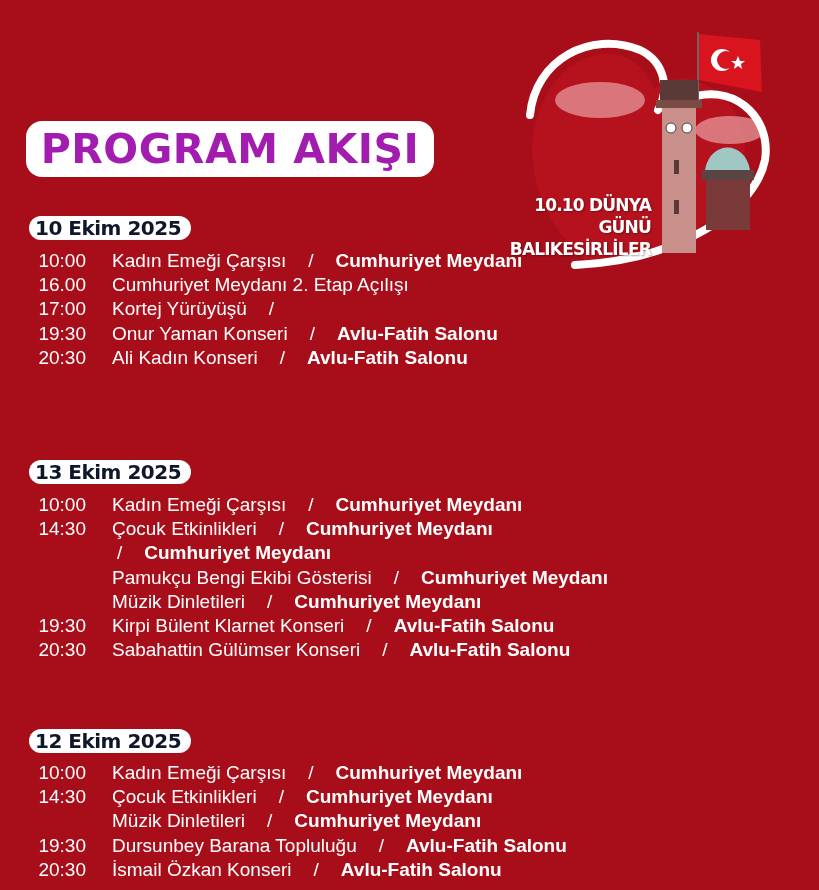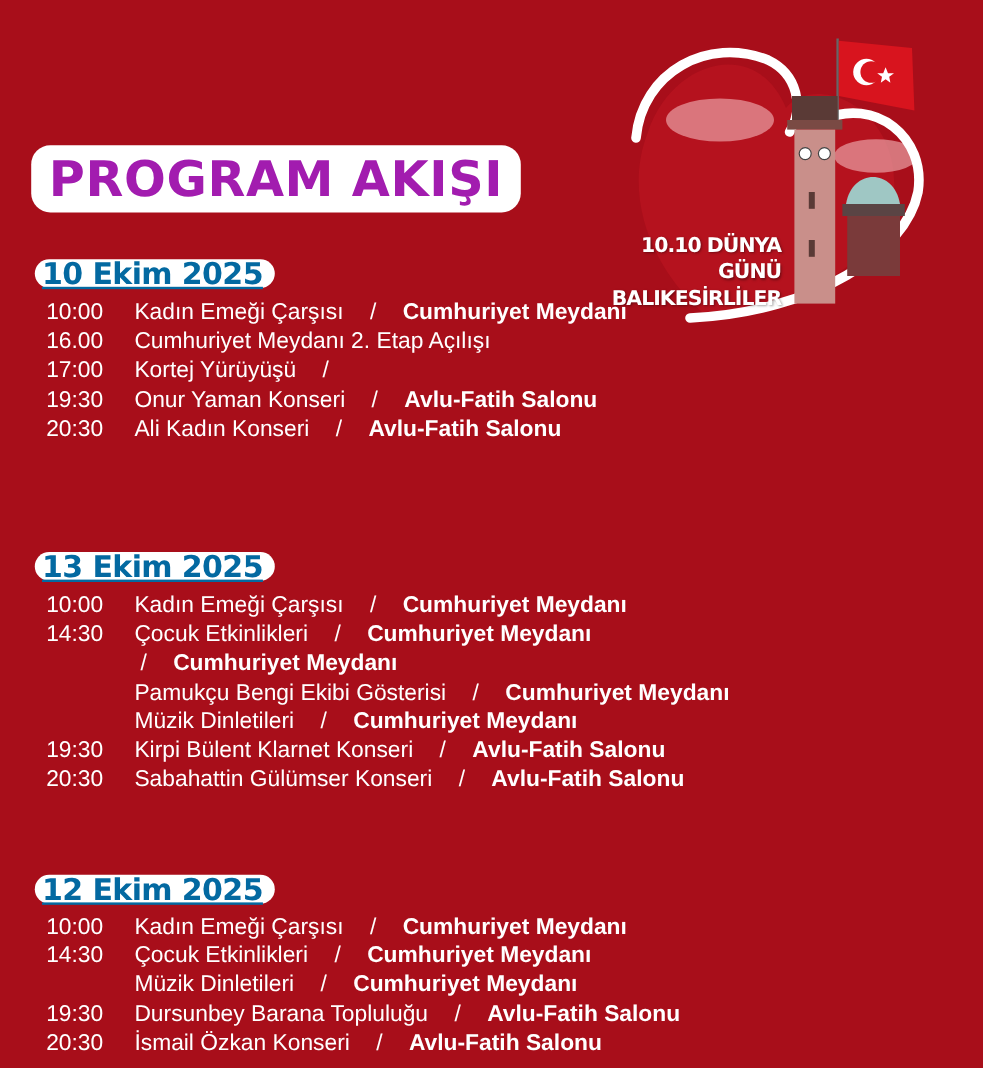--- a/index.html
+++ b/index.html
@@ -21,24 +21,23 @@
     letter-spacing: 0.5px;
     font-family: "DejaVu Sans", sans-serif;
   }
   .date-pill {
     position: absolute; left: 29px;
     height: 24px; padding: 0 10px 0 6px;
     background: #ffffff; border-radius: 12px;
     display: flex; align-items: center;
   }
   .date-pill span {
-    color: #0369a1; font-weight: 900; font-size: 25px;
+    color: #0f172a; font-weight: 900; font-size: 20px;
     font-family: "DejaVu Sans", sans-serif;
     letter-spacing: -0.5px;
-    text-decoration: underline;
   }
   .events { position: absolute; left: 28px; }
   .ev { display: flex; height: 24.2px; align-items: center; font-size: 19px; white-space: nowrap; gap: 17px; }
   .ev .time { width: 58px; text-align: right; margin-right: 9px; font-weight: 400; }
   .ev .desc { font-weight: 400; }
   .ev .sep { margin: 0 5px; }
   .ev .loc { font-weight: 700; }
   .logo { position: absolute; left: 480px; top: 20px; width: 339px; height: 260px; }
   .logo-text {
     position: absolute; right: 168px; top: 150px;

